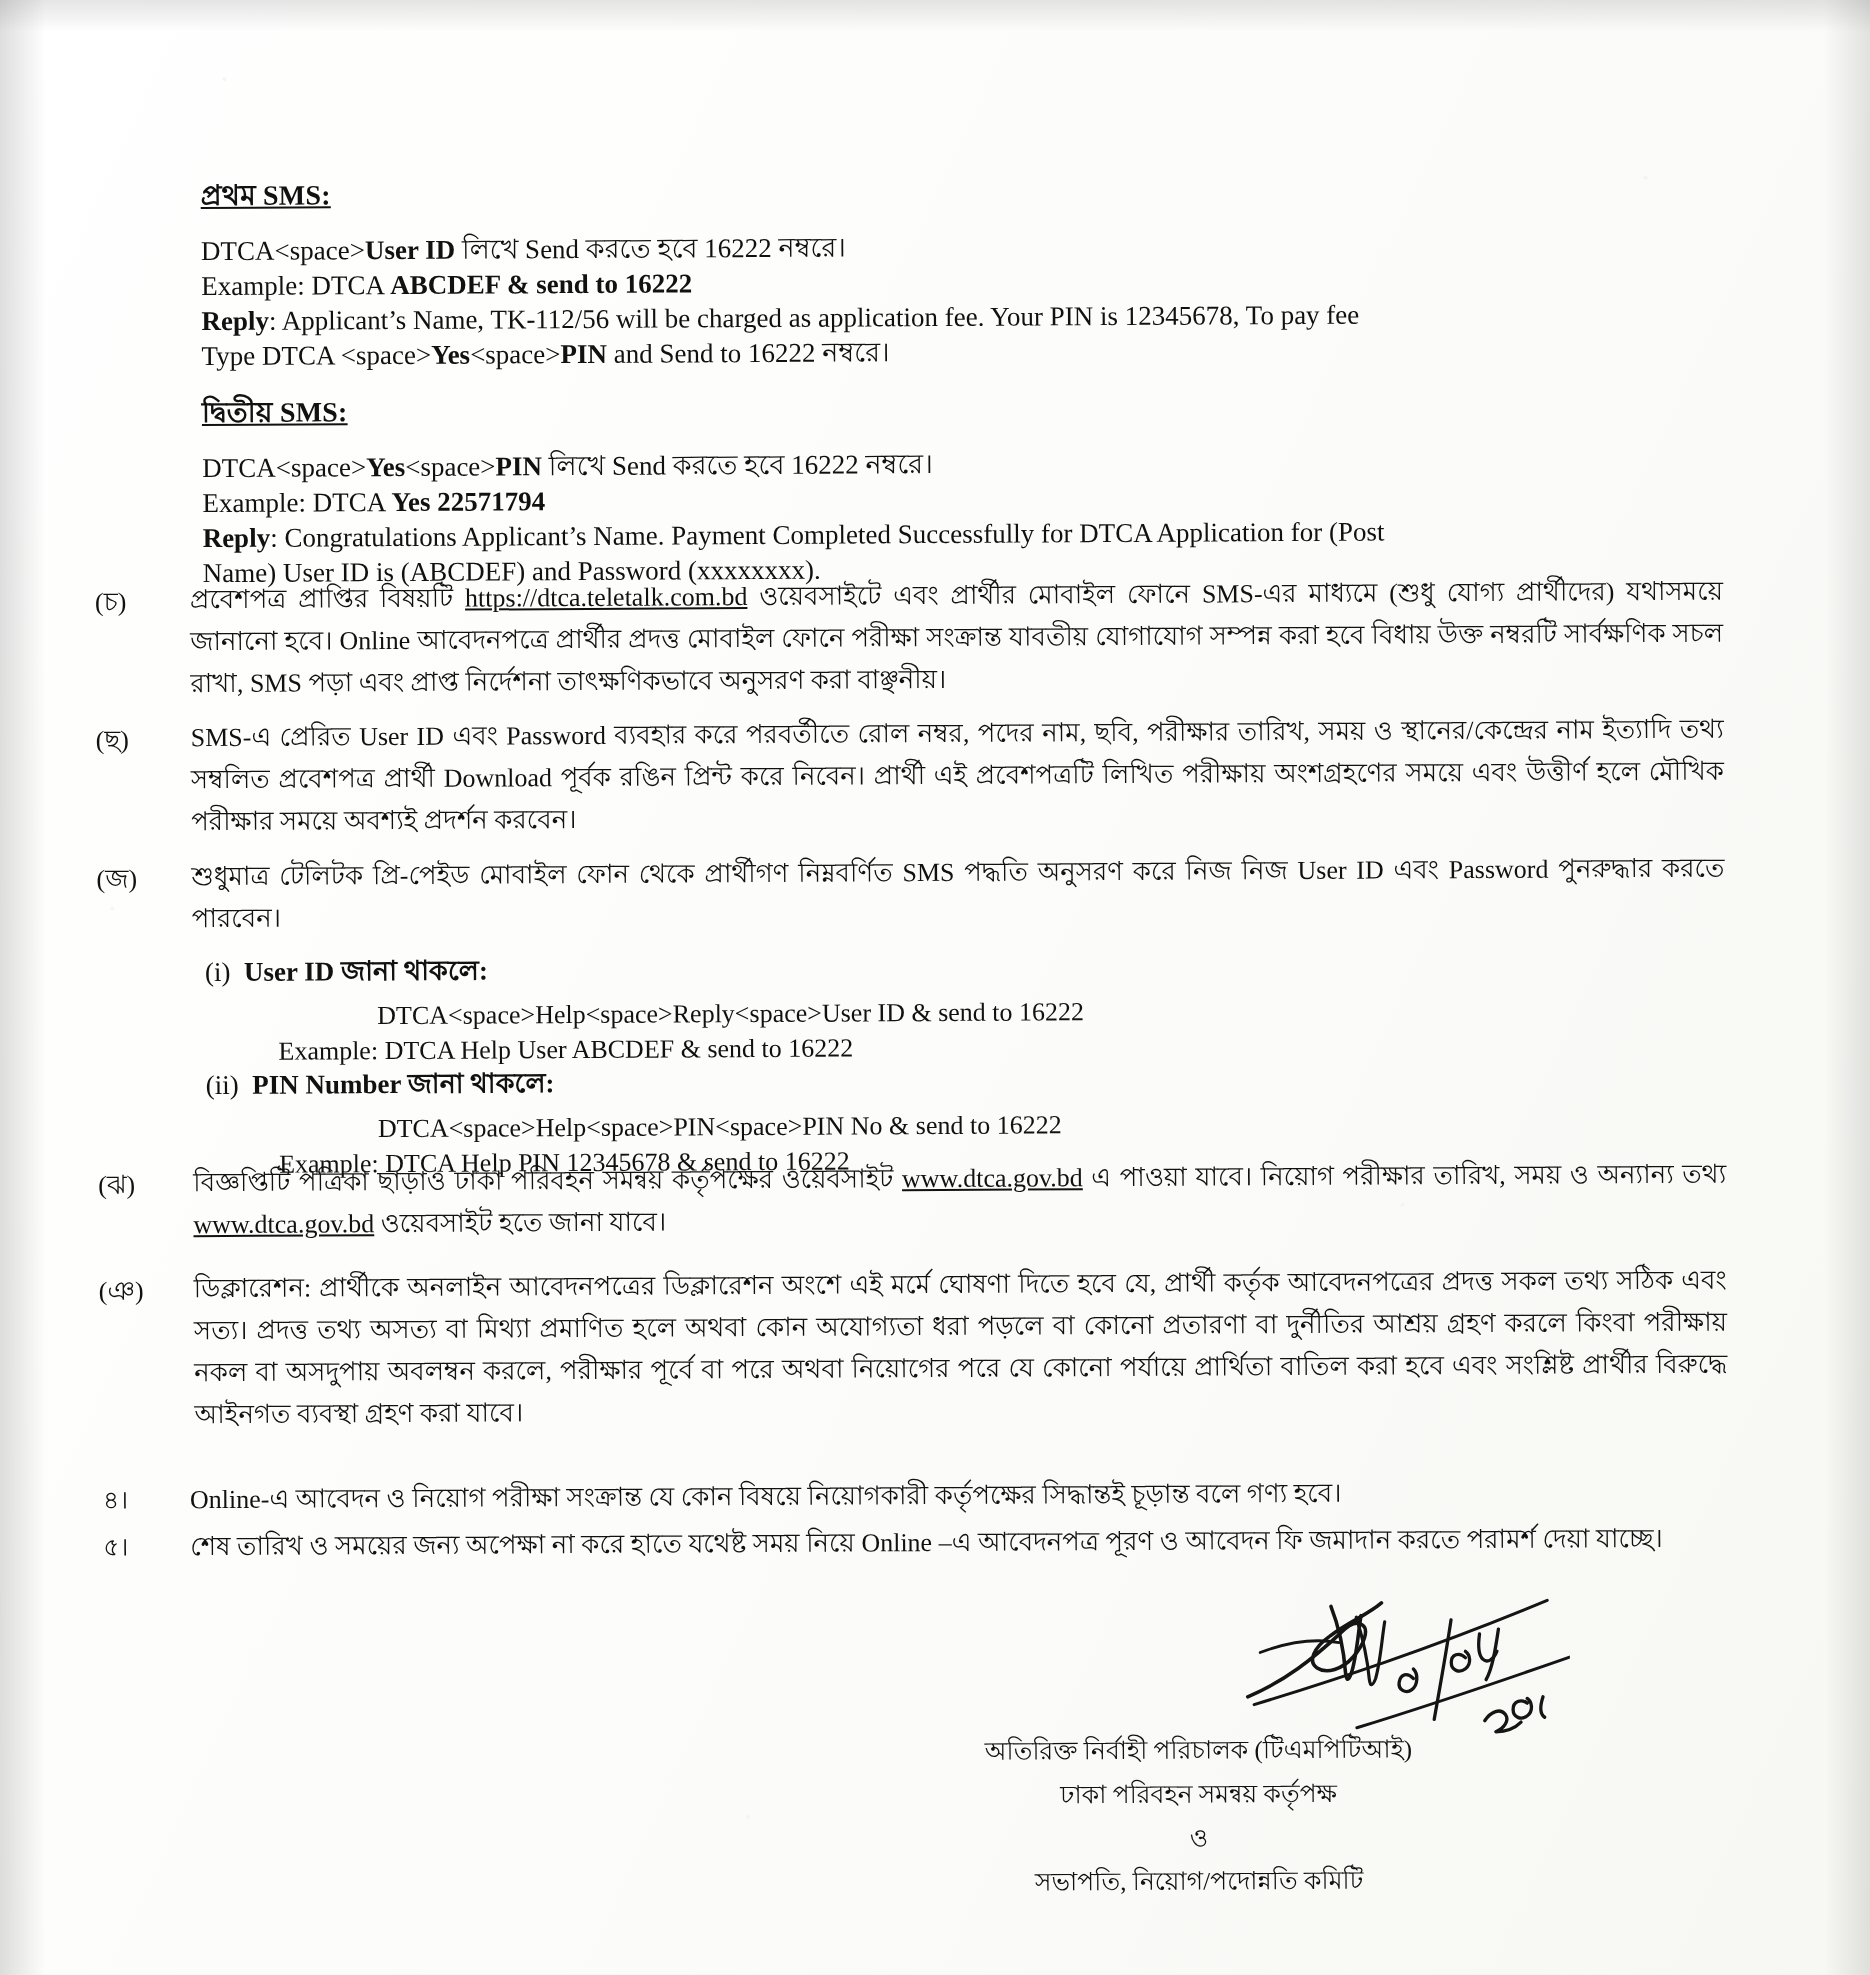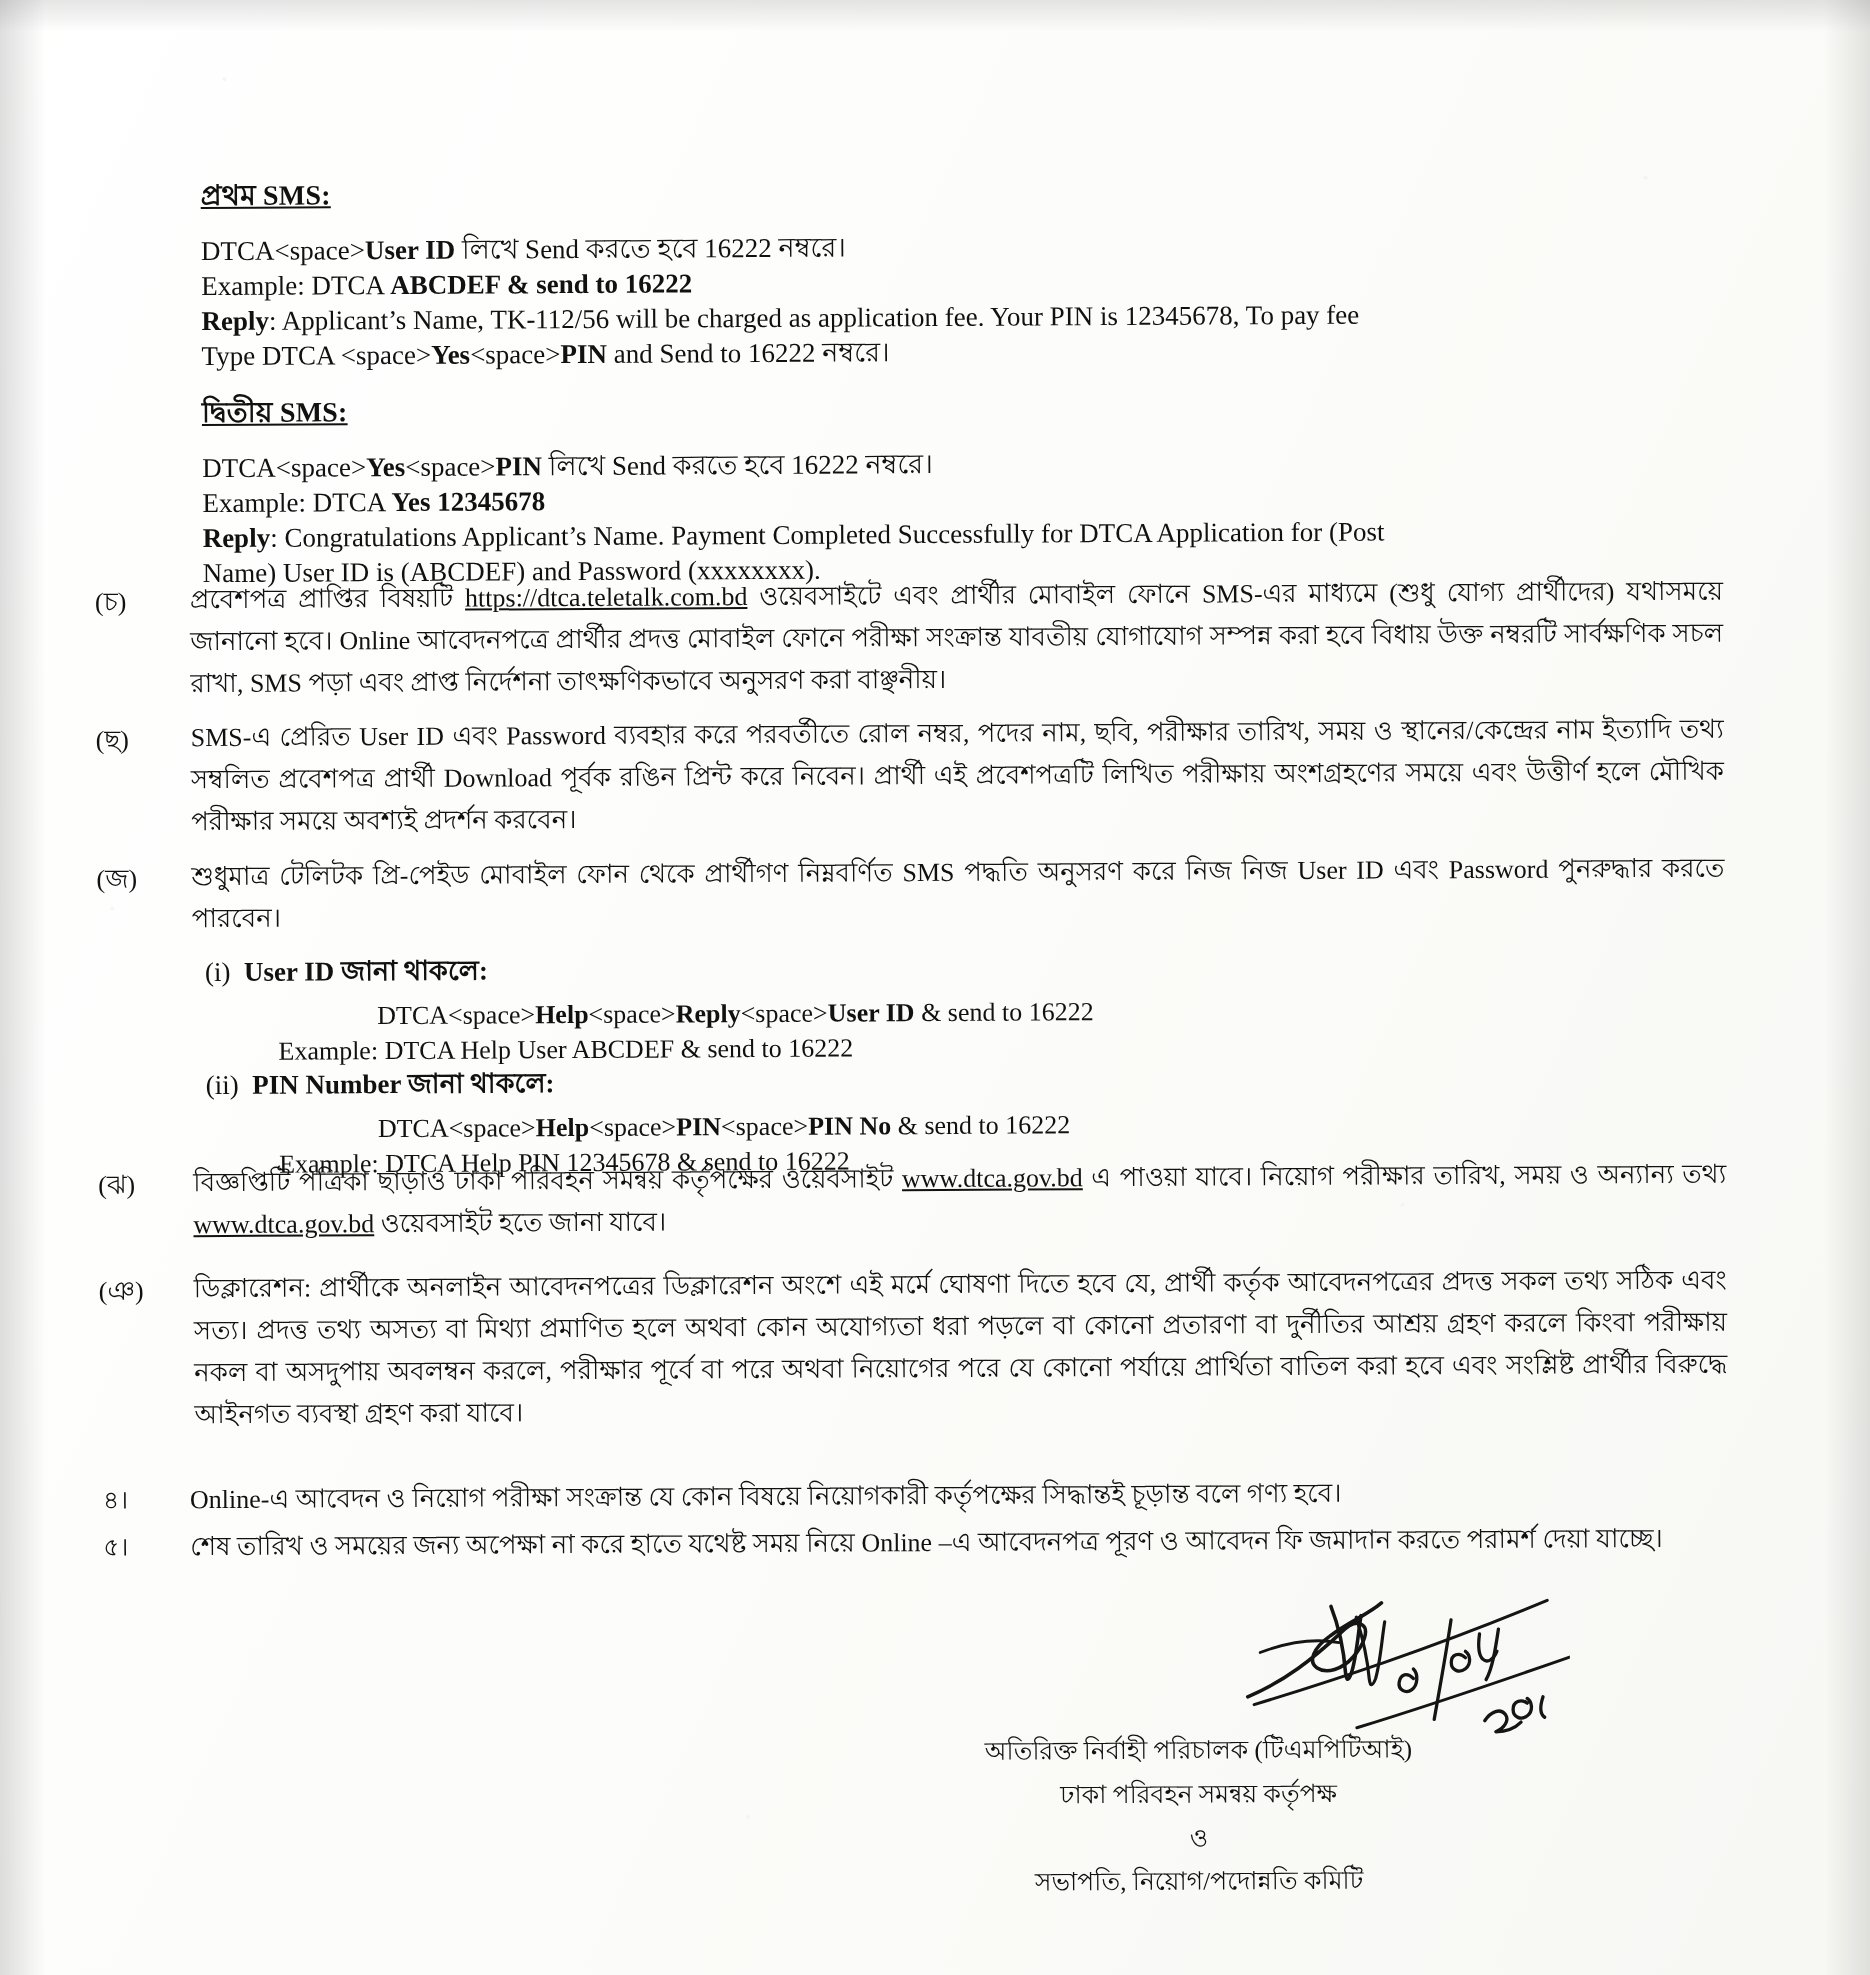--- a/index.html
+++ b/index.html
@@ -80,21 +80,21 @@
 
   .roman-item {
     font-size: 27px;
     font-weight: bold;
   }
   .roman-item .rn { font-weight: normal; }
   .mono-cmd {
     font-size: 26px;
     white-space: nowrap;
   }
-  .mono-cmd b { font-weight: bold; }
+  .mono-cmd b { font-weight: normal; }
   .example-line {
     font-size: 26px;
     white-space: nowrap;
   }
 
   .num-clause {
     display: flex;
     align-items: flex-start;
   }
   .num-clause .nm {
@@ -155,21 +155,21 @@
       <div class="body-line" id="sms0-l0"><span>DTCA&lt;space&gt;</span><b>User ID</b><span> লিখে Send করতে হবে 16222 নম্বরে।</span></div>
       <div class="body-line" id="sms0-l1"><span>Example: DTCA </span><b>ABCDEF &amp; send to 16222</b></div>
       <div class="body-line" id="sms0-l2"><b>Reply</b><span>: Applicant’s Name, TK-112/56 will be charged as application fee. Your PIN is 12345678, To pay fee</span></div>
       <div class="body-line" id="sms0-l3"><span>Type DTCA &lt;space&gt;</span><b>Yes</b><span>&lt;space&gt;</span><b>PIN</b><span> and Send to 16222 নম্বরে।</span></div>
     </div>
 
     <div class="blk" style="left:204px; top:387px; width:1501px;">
       <div class="sms-head">দ্বিতীয় SMS:</div>
       <div style="height:12.6px"></div>
       <div class="body-line" id="sms1-l0"><span>DTCA&lt;space&gt;</span><b>Yes</b><span>&lt;space&gt;</span><b>PIN</b><span> লিখে Send করতে হবে 16222 নম্বরে।</span></div>
-      <div class="body-line" id="sms1-l1"><span>Example: DTCA </span><b>Yes 12345678</b></div>
+      <div class="body-line" id="sms1-l1"><span>Example: DTCA </span><b>Yes 22571794</b></div>
       <div class="body-line" id="sms1-l2"><b>Reply</b><span>: Congratulations Applicant’s Name. Payment Completed Successfully for DTCA Application for (Post</span></div>
       <div class="body-line" id="sms1-l3"><span>Name) User ID is (ABCDEF) and Password (xxxxxxxx).</span></div>
     </div>
 
     <div class="blk clause" style="left:96px; top:575px; width:1628px;">
       <div class="clause-marker bn">(চ)</div>
       <div class="clause-body bn" id="clause0">প্রবেশপত্র প্রাপ্তির বিষয়টি <span class="u">https://dtca.teletalk.com.bd</span> ওয়েবসাইটে এবং প্রার্থীর মোবাইল ফোনে SMS-এর মাধ্যমে (শুধু যোগ্য প্রার্থীদের) যথাসময়ে জানানো হবে। Online আবেদনপত্রে প্রার্থীর প্রদত্ত মোবাইল ফোনে পরীক্ষা সংক্রান্ত যাবতীয় যোগাযোগ সম্পন্ন করা হবে বিধায় উক্ত নম্বরটি সার্বক্ষণিক সচল রাখা, SMS পড়া এবং প্রাপ্ত নির্দেশনা তাৎক্ষণিকভাবে অনুসরণ করা বাঞ্ছনীয়।</div>
     </div>
 
     <div class="blk clause" style="left:96px; top:713px; width:1628px;">

